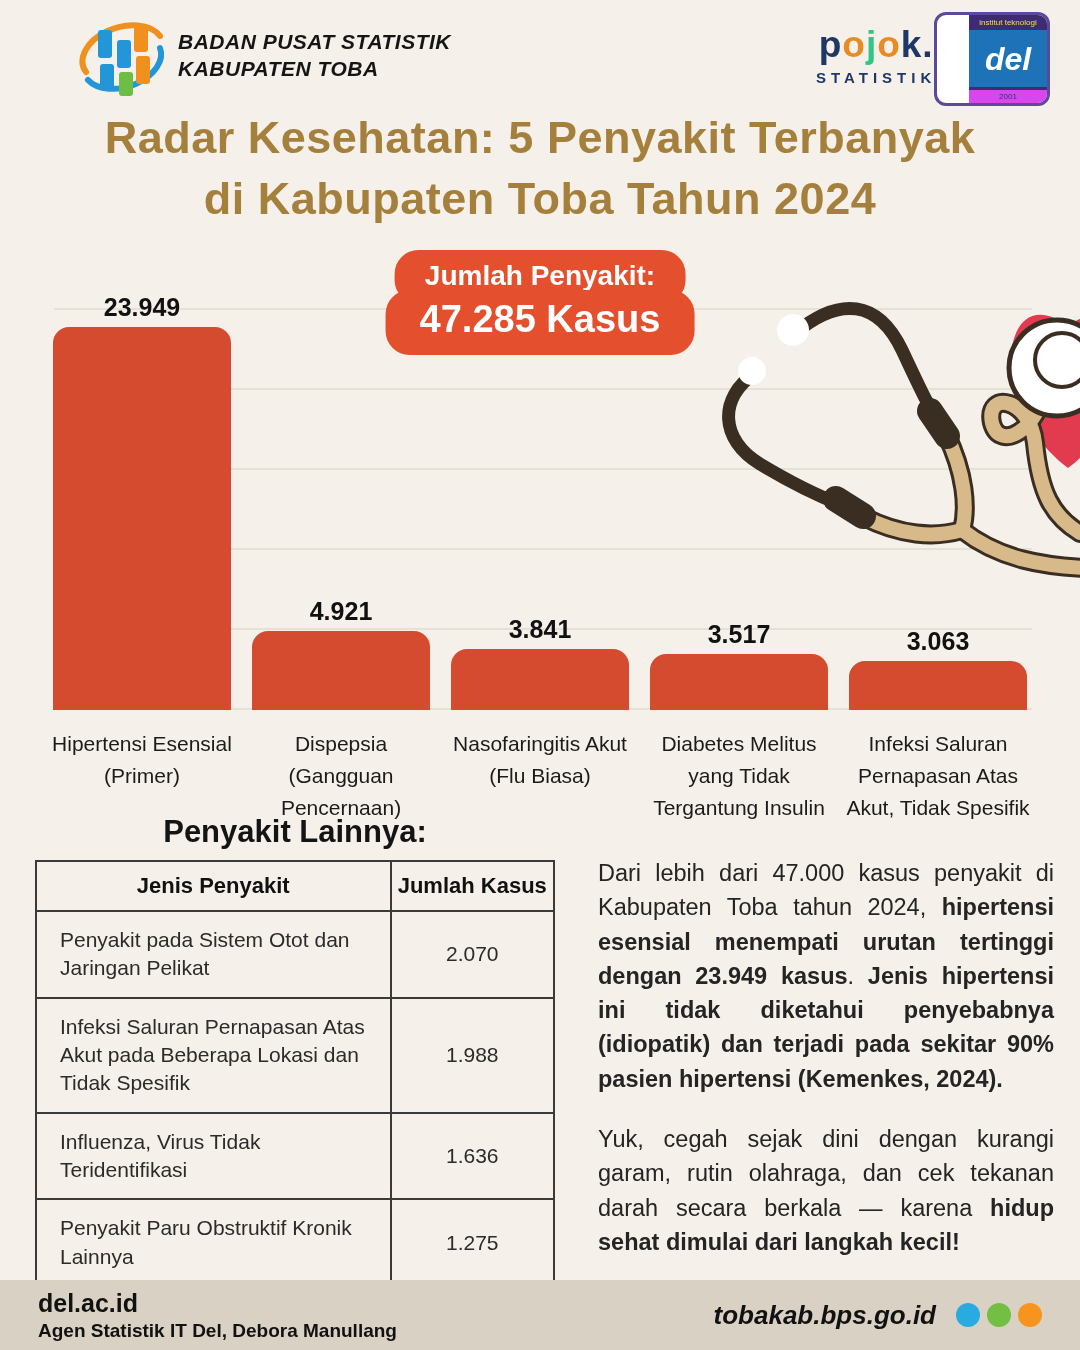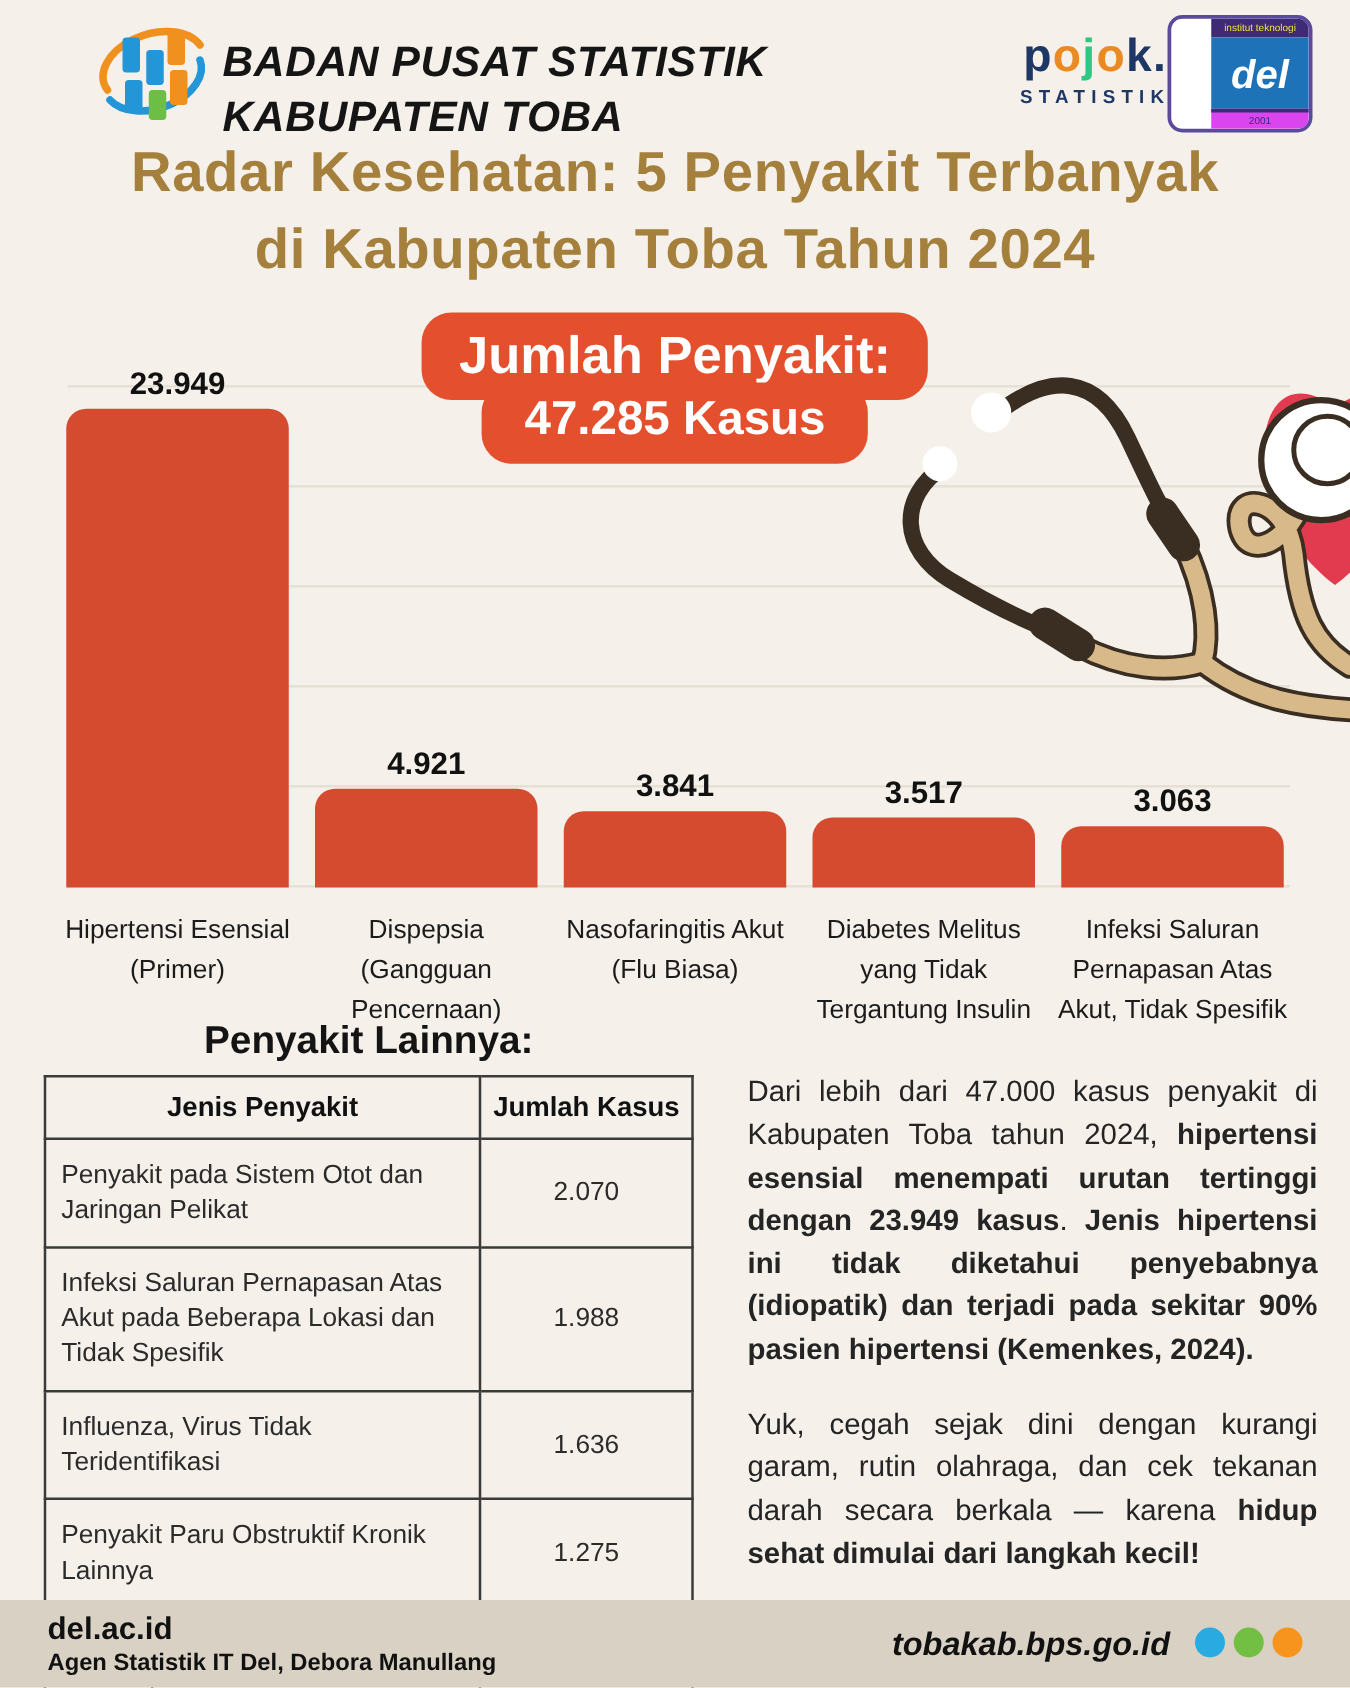--- a/index.html
+++ b/index.html
@@ -5,21 +5,21 @@
   html,body{margin:0;padding:0;}
   body{
     width:1080px;height:1350px;position:relative;overflow:hidden;
     background:#F5F0E9;
     font-family:"Liberation Sans",sans-serif;
     color:#222;
   }
   
   .bps-logo{position:absolute;left:76px;top:14px;width:92px;height:88px;}
   .bps-name{position:absolute;left:178px;top:28px;font-weight:700;font-style:italic;
-    font-size:34px;line-height:1.3;color:#151515;letter-spacing:.5px;}
+    font-size:21px;line-height:1.3;color:#151515;letter-spacing:.5px;}
   .pojok{position:absolute;left:816px;top:26px;text-align:center;}
   .pojok-word{font-size:37px;font-weight:800;letter-spacing:1px;line-height:1;}
   .pojok-sub{font-size:15px;font-weight:700;letter-spacing:5px;color:#1E3765;margin-top:6px;}
   .del-badge{position:absolute;left:934px;top:12px;width:78px;height:88px;border-radius:12px;
     overflow:hidden;border:3px solid #5B4A9B;background:#fff;display:flex;flex-direction:column;padding-left:32px;}
   .del-top{background:#3E2A75;color:#F0E23C;font-size:8px;text-align:center;padding:3px 0;}
   .del-mid{background:#1D72B8;color:#fff;font-weight:800;font-style:italic;font-size:32px;
     text-align:center;flex:1;display:flex;align-items:center;justify-content:center;line-height:1;}
   .del-bottom{background:#d946ef;color:#3E2A75;font-size:8px;text-align:center;padding:2px 0;
     border-top:3px solid #3E2A75;}
@@ -32,32 +32,32 @@
   .chart-bars{position:absolute;left:0;top:0;width:984px;height:470px;
     display:flex;justify-content:space-between;align-items:flex-end;}
   .bar-column{width:188px;display:flex;flex-direction:column;align-items:center;justify-content:flex-end;}
   .bar-value{font-weight:700;font-size:25px;color:#111;margin-bottom:5px;}
   .bar{width:178px;border-radius:16px 16px 0 0;}
   .chart-cats{position:absolute;left:0;top:488px;width:984px;display:flex;justify-content:space-between;}
   .bar-cat{width:196px;margin:0 -4px;text-align:center;font-size:21px;line-height:1.52;color:#1b1b1b;}
   
   .total-badge{position:absolute;left:50%;transform:translateX(-50%);top:250px;
     text-align:center;color:#fff;font-weight:800;z-index:3;}
-  .total-line1{border-radius:24px;padding:10px 30px 12px;font-size:42px;display:inline-block;text-align:right;}
+  .total-line1{border-radius:24px;padding:10px 30px 12px;font-size:28px;display:inline-block;text-align:right;}
   .total-line2{border-radius:24px;padding:8px 34px 14px;font-size:38px;display:inline-block;margin-top:-14px;}
   
   .illustration{position:absolute;right:0;top:268px;z-index:2;}
   
   .other-heading{position:absolute;left:35px;top:814px;width:520px;text-align:center;
     font-size:31px;font-weight:800;color:#141414;}
   .other-table{position:absolute;left:35px;top:860px;width:520px;border-collapse:collapse;
     font-size:21px;color:#2b2b2b;}
   .other-table th,.other-table td{border:2px solid #3a3a3a;}
   .other-table th{font-size:22px;font-weight:700;color:#111;padding:11px 6px;text-align:center;}
-  .cell-name{padding:14px 12px;line-height:1.35;text-align:left;width:345px;}
+  .cell-name{padding:14px 23px;line-height:1.35;text-align:left;width:345px;}
   .cell-value{text-align:center;width:175px;}
   
   .narrative{position:absolute;left:598px;top:856px;width:456px;font-size:23.5px;
     line-height:1.46;color:#242424;text-align:justify;}
   .narrative p{margin:0 0 26px 0;}
   .source-line{margin-top:6px;text-align:center;font-size:22px;color:#1f1f1f;}
   
   .footer{position:absolute;left:0;bottom:0;width:100%;height:70px;background:#D9D2C4;
     display:flex;align-items:center;justify-content:space-between;box-sizing:border-box;padding:0 38px;}
   .footer-left{line-height:1.25;}

